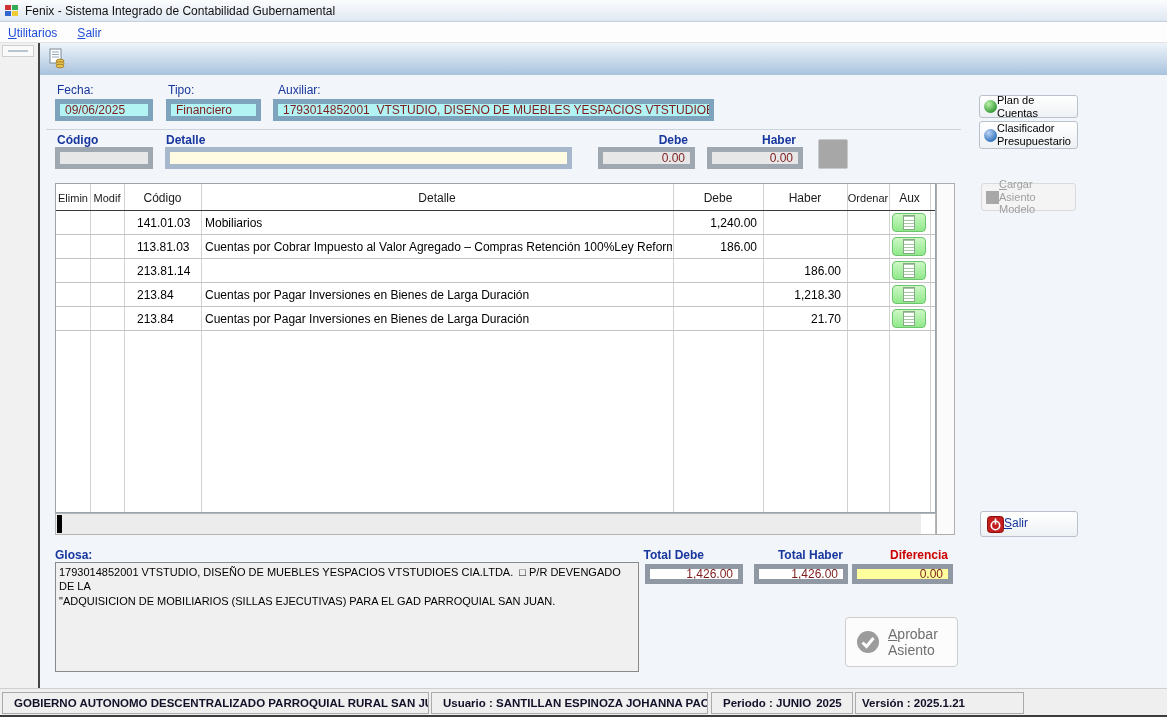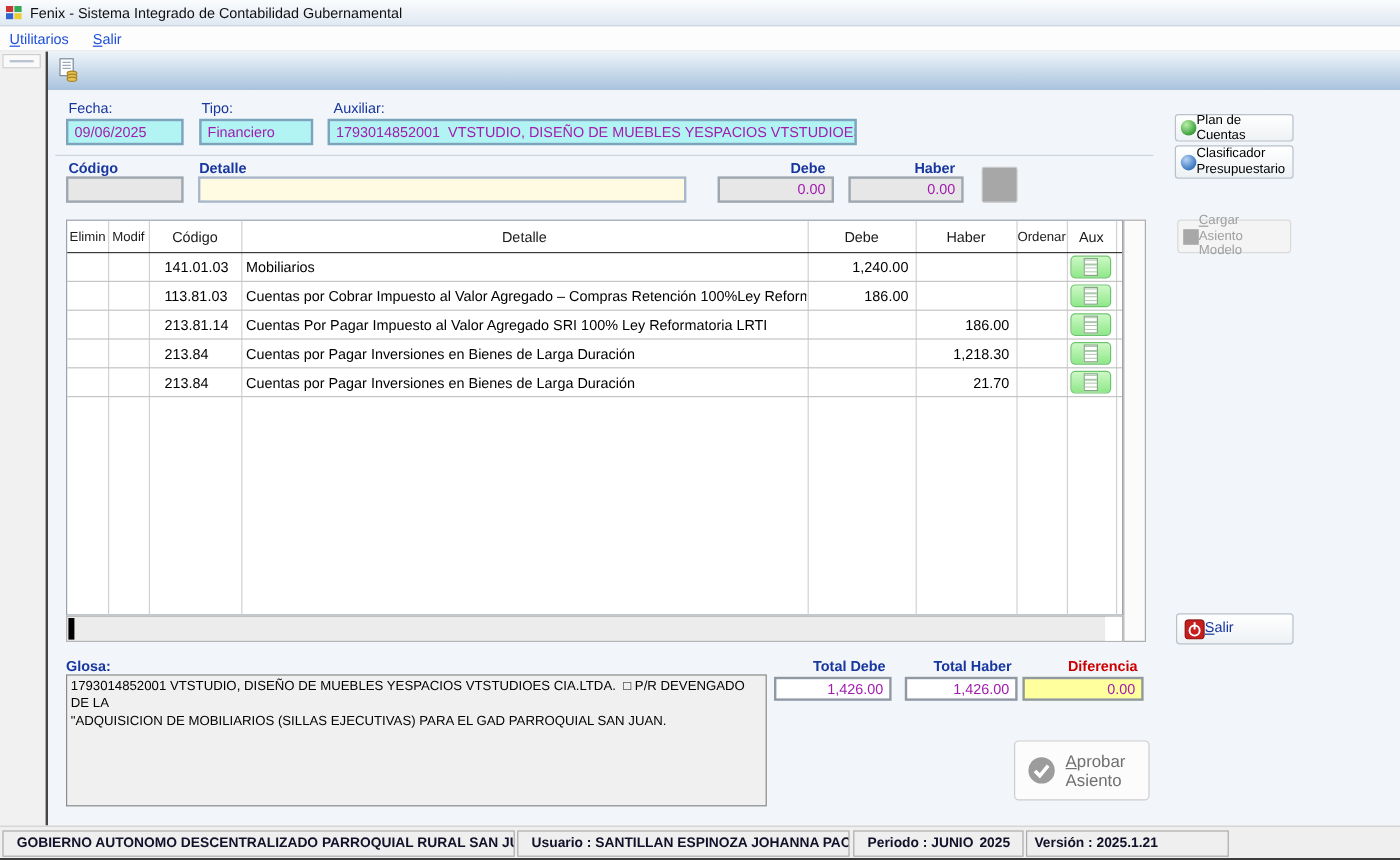--- a/index.html
+++ b/index.html
@@ -27,22 +27,22 @@
 
   .form-area{position:absolute;left:40px;top:43px;width:1127px;height:645px;background:#f2f5f9;}
   .topstrip{position:absolute;left:0;top:0;width:100%;height:32px;
     background:linear-gradient(#eef4fa,#a9c3dd);}
 
   .lbl{position:absolute;font-size:12px;color:#17369e;white-space:nowrap;}
   .b{font-weight:bold;}
   .r{text-align:right;}
   .red{color:#cc0000;}
 
-  .ibox{position:absolute;box-sizing:border-box;border:2px solid #4d7c0f;font-size:12px;
-    display:flex;align-items:center;padding:0 5px;background:#fff;color:#a21caf;overflow:hidden;white-space:pre;}
+  .ibox{position:absolute;box-sizing:border-box;border:5px solid #4d7c0f;font-size:12px;
+    display:flex;align-items:center;padding:0 5px;background:#fff;color:#7f1d1d;overflow:hidden;white-space:pre;}
   .cyan{background:#b2f3f3;border-color:#7da3bd;}
   .grayf{background:#e7e7e7;border-color:#9fa8b0;justify-content:flex-end;}
   .yellowf{background:#fffbe3;border-color:#a8b8cc;}
   .whitef{background:#fff;border-color:#8f98a3;justify-content:flex-end;}
   .difff{background:#ffff9e;border-color:#8f98a3;justify-content:flex-end;font-size:12px;}
 
   .sep{position:absolute;height:1px;background:#ccd3dc;}
 
   .sq-btn{position:absolute;background:#a7a7a7;border:1px solid #c9c9c9;border-radius:2px;box-sizing:border-box;}
 
@@ -194,21 +194,20 @@
           <div class="cell c-cod">113.81.03</div>
           <div class="cell c-det">Cuentas por Cobrar Impuesto al Valor Agregado – Compras Retención 100%Ley Reformatoria LRTI</div>
           <div class="cell c-deb">186.00</div>
           <div class="cell c-hab"></div>
           <div class="aux-btn">
               <div class="doc"></div>
             </div>
         </div>
         <div class="trow" style="top:48px;">
           <div class="cell c-cod">213.81.14</div>
-          <div class="cell c-det">Cuentas Por Pagar Impuesto al Valor Agregado SRI 100% Ley Reformatoria LRTI</div>
           <div class="cell c-deb"></div>
           <div class="cell c-hab">186.00</div>
           <div class="aux-btn">
               <div class="doc"></div>
             </div>
         </div>
         <div class="trow" style="top:72px;">
           <div class="cell c-cod">213.84</div>
           <div class="cell c-det">Cuentas por Pagar Inversiones en Bienes de Larga Duración</div>
           <div class="cell c-deb"></div>
@@ -231,21 +230,21 @@
     <div class="vscroll"></div>
     <div class="hscroll">
       <div class="hthumb"></div>
       <div class="hcorner"></div>
     </div>
 
     <div class="lbl b" style="left:15px;top:505px;">Glosa:</div>
     <div class="glosa-box">1793014852001 VTSTUDIO, DISEÑO DE MUEBLES YESPACIOS VTSTUDIOES CIA.LTDA.  □ P/R DEVENGADO DE LA
 "ADQUISICION DE MOBILIARIOS (SILLAS EJECUTIVAS) PARA EL GAD PARROQUIAL SAN JUAN.</div>
 
-    <div class="lbl b r" style="left:605px;top:505px;width:93px;">Total Debe</div>
+    <div class="lbl b r" style="left:571px;top:505px;width:93px;">Total Debe</div>
     <div class="ibox whitef" style="left:605px;top:521px;width:98px;height:20px;">1,426.00</div>
     <div class="lbl b r" style="left:714px;top:505px;width:89px;">Total Haber</div>
     <div class="ibox whitef" style="left:714px;top:521px;width:94px;height:20px;">1,426.00</div>
     <div class="lbl b r red" style="left:812px;top:505px;width:96px;">Diferencia</div>
     <div class="ibox difff" style="left:812px;top:521px;width:101px;height:20px;">0.00</div>
 
     <div class="aprobar">
       <svg width="24" height="24">
         <circle cx="12" cy="12" r="11" fill="#9c9c9c"></circle>
         <path d="M6.5 12.5 L10.5 16.5 L17.5 8" stroke="#fff" stroke-width="3" fill="none"></path>

